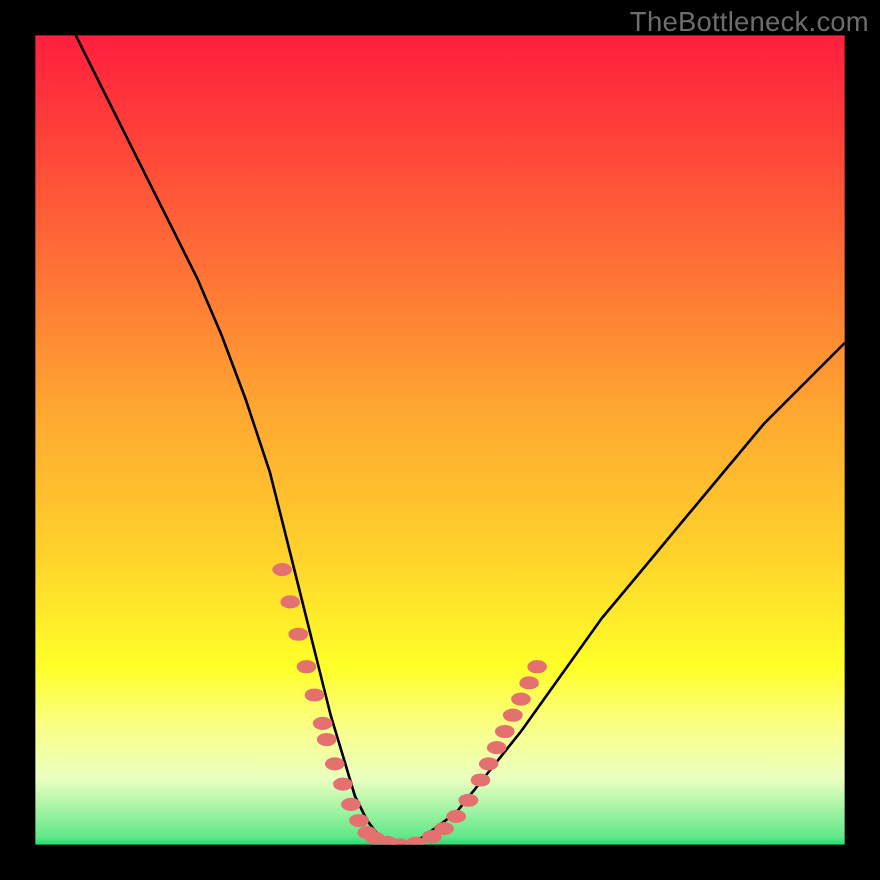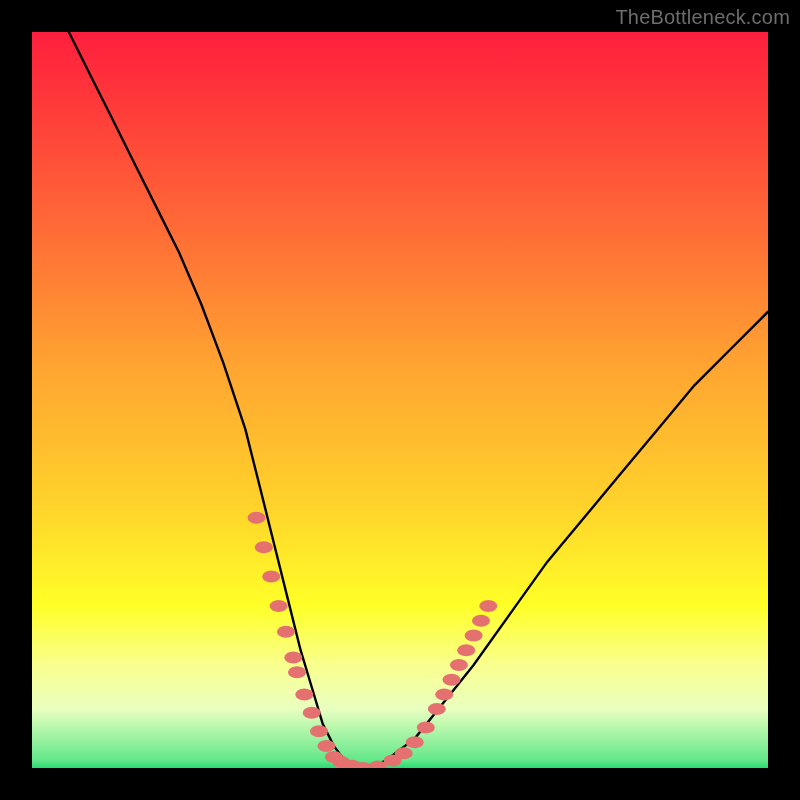--- a/index.html
+++ b/index.html
@@ -40,21 +40,21 @@
       #e8ffc0 92%,
       #61e889 99%,
       #26db72 100%
     );
   }
   .watermark {
     position: absolute;
     top: 6px;
     right: 10px;
     color: #6d6d6d;
-    font-size: 20px;
+    font-size: 25px;
     font-weight: 500;
     letter-spacing: 0.2px;
     user-select: none;
   }
   svg.curve {
     position: absolute;
     inset: 0;
   }
 </style>
 </head>

